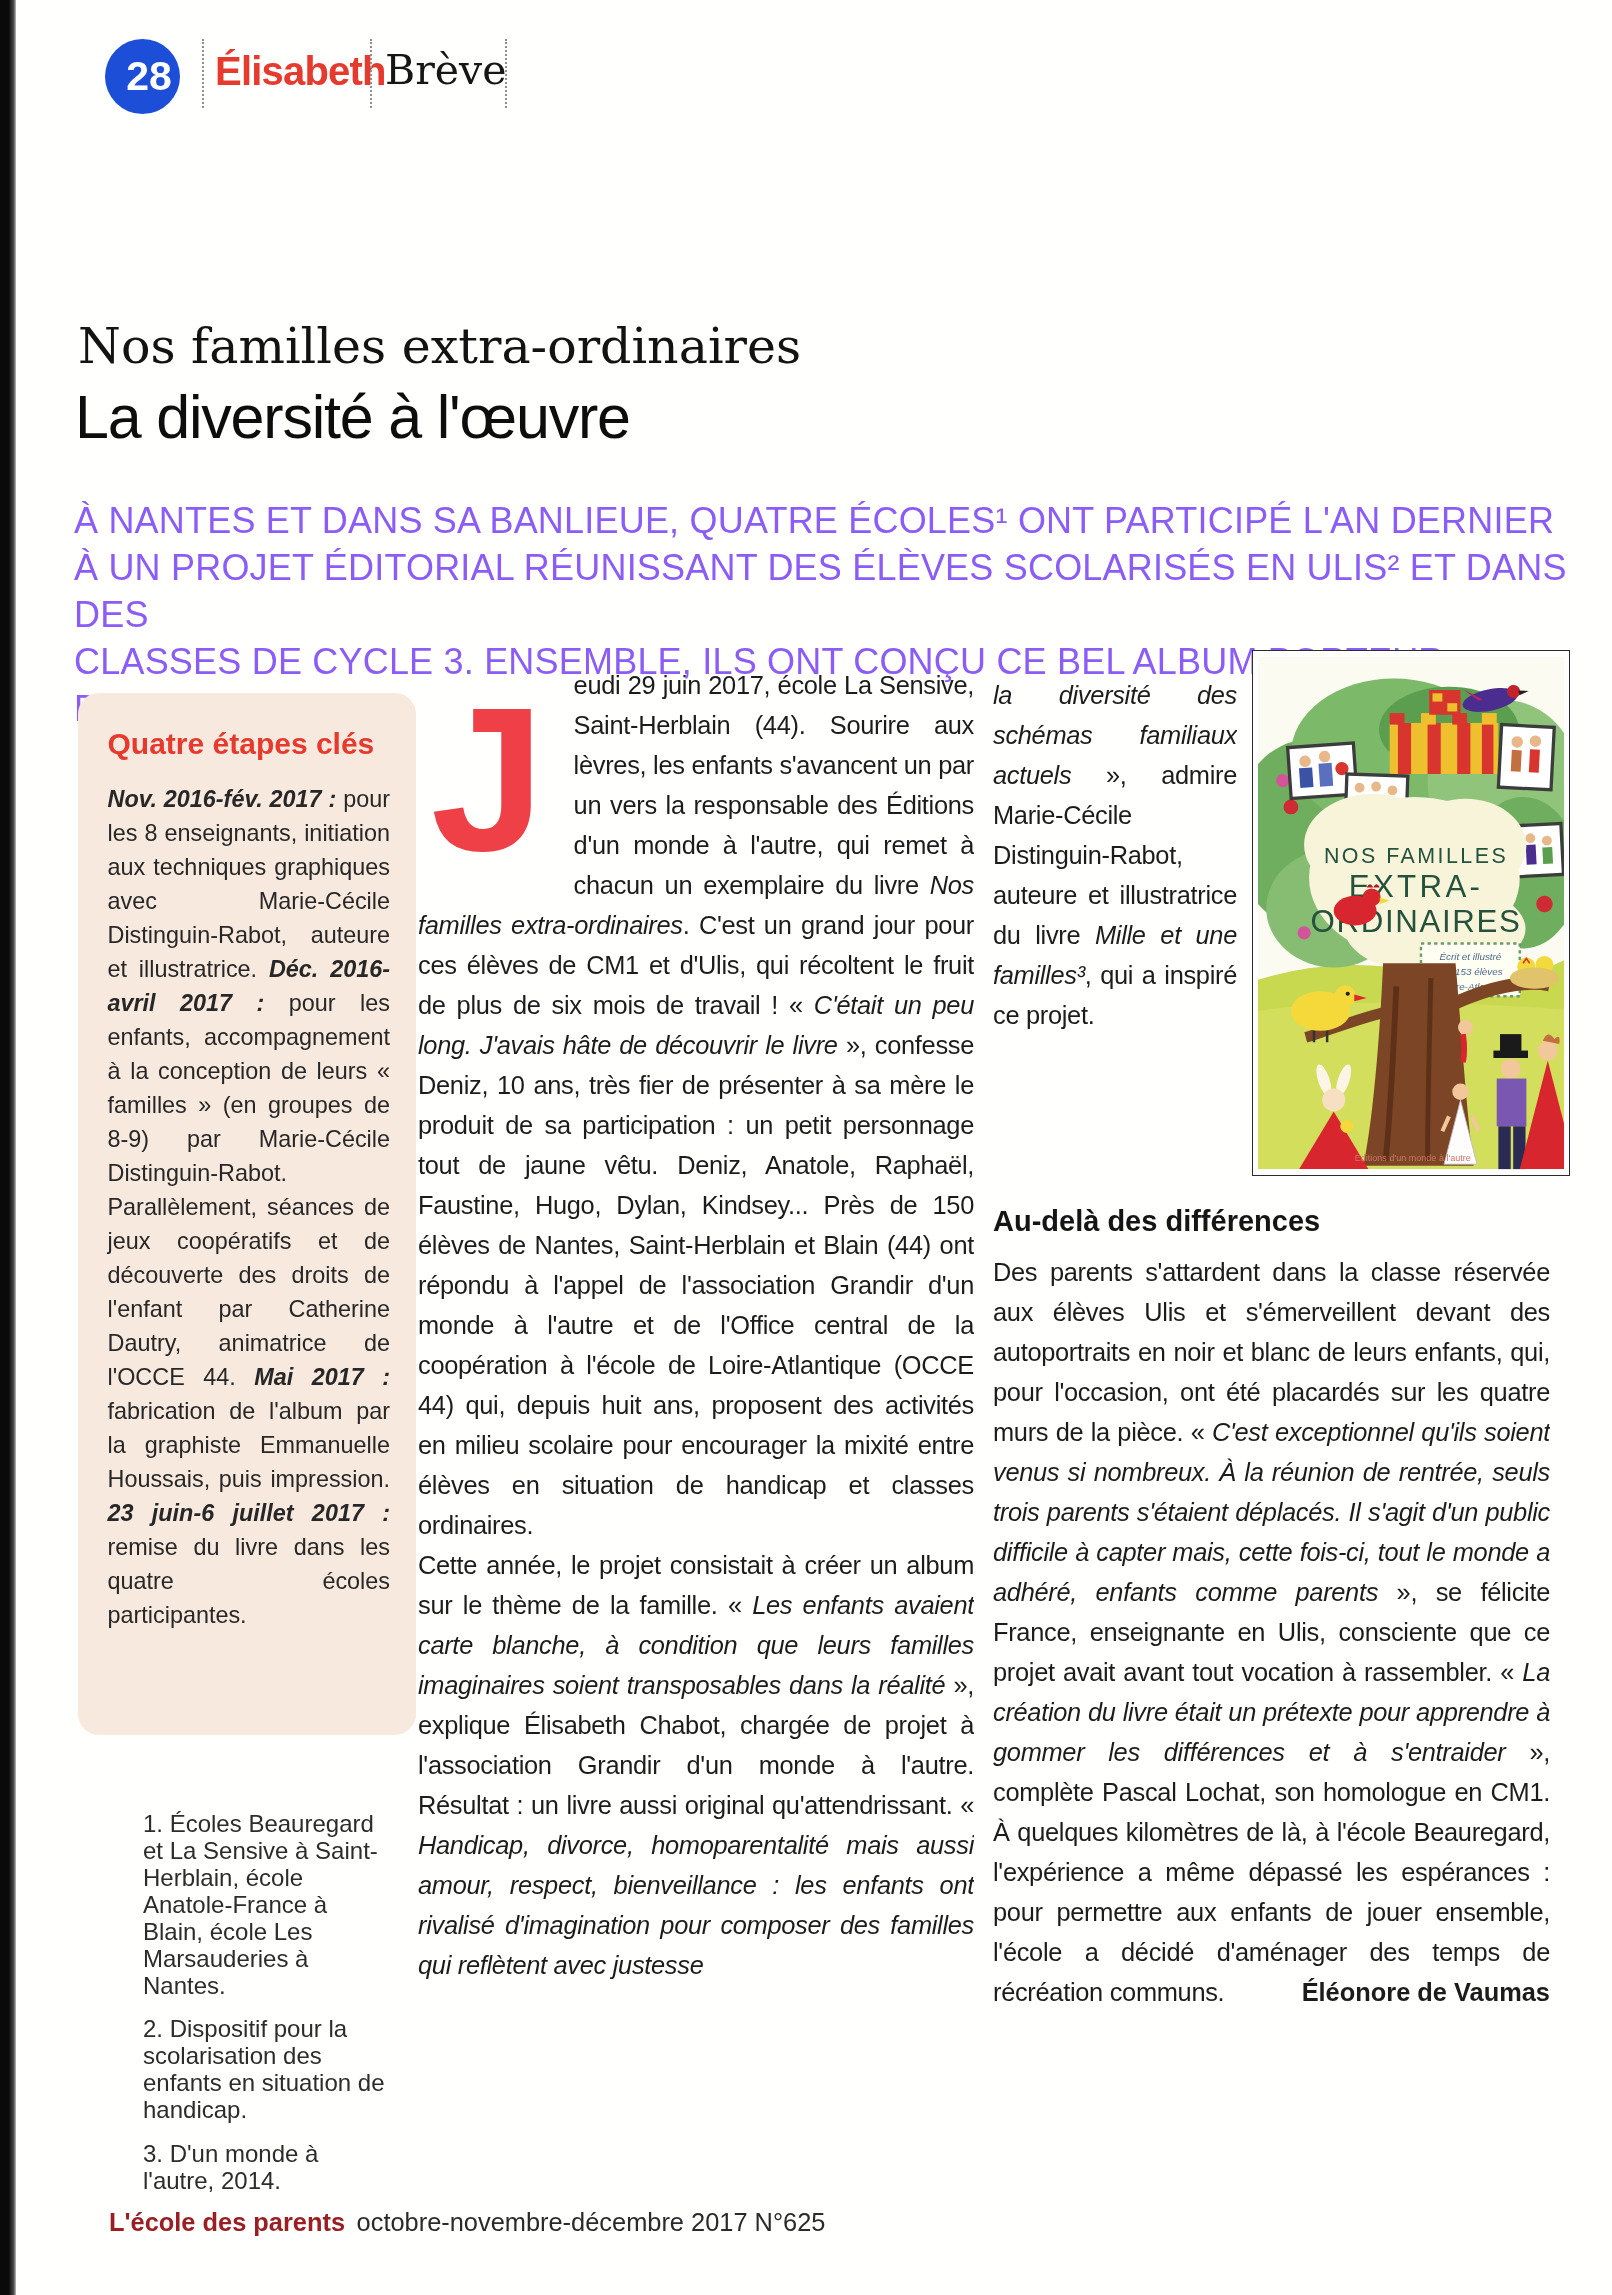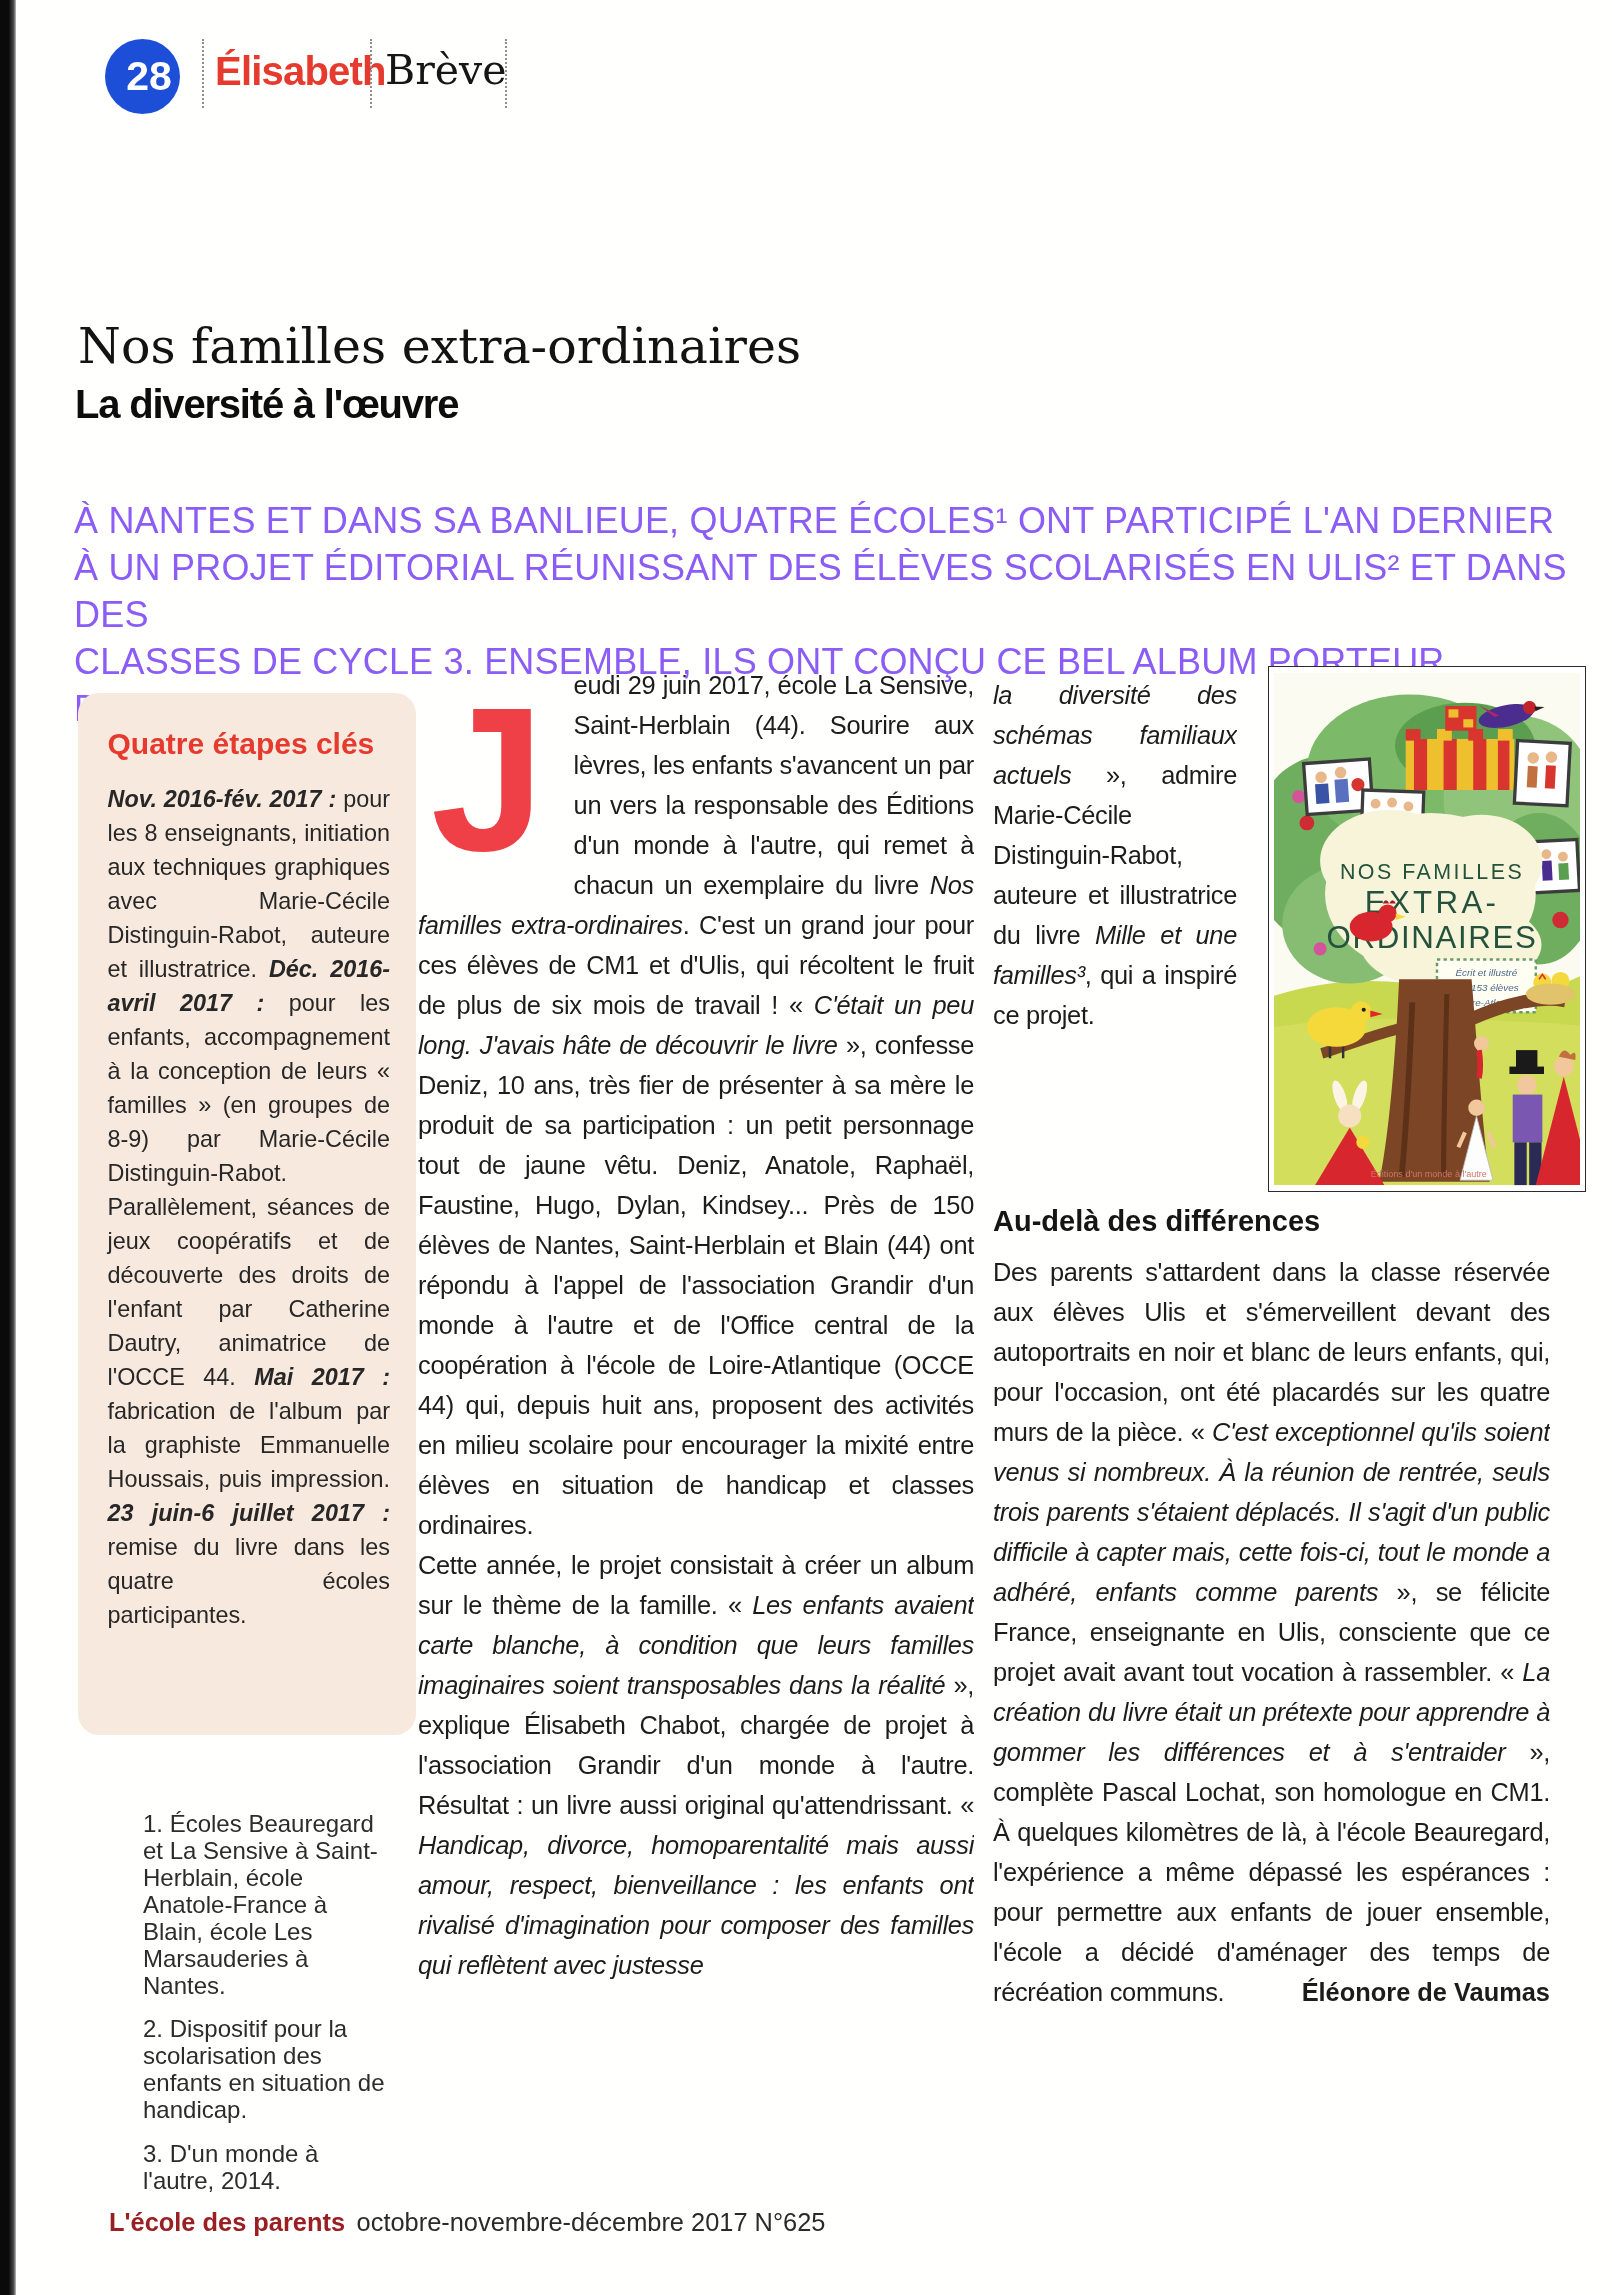--- a/index.html
+++ b/index.html
@@ -17,21 +17,21 @@
     left:105px;top:39px;width:75px;height:75px;border-radius:50%;
     background:#1d4ed8;color:#fff;display:flex;align-items:center;justify-content:flex-end;
     font-size:41px;font-weight:bold;padding-right:8.2px;box-sizing:border-box;
   }
   .vsep{top:39px;height:69px;border-left:2.5px dotted #8f8f8f;width:0;}
   .sep1{left:202px;} .sep2{left:370px;} .sep3{left:505px;}
   .section-label{left:215px;top:49px;font-size:40px;font-weight:800;letter-spacing:-0.8px;color:var(--accent);}
   .subsection-label{left:385px;top:46px;font-family:"DejaVu Serif",serif;font-size:41px;color:#161616;}
   
   .kicker{left:78px;top:318px;font-family:"DejaVu Serif",serif;font-weight:400;font-size:49px;color:#131313;letter-spacing:0;}
-  .main-title{left:75px;top:382px;font-size:40px;font-weight:700;letter-spacing:-1.2px;color:#0d0d0d;}
+  .main-title{left:75px;top:382px;font-size:61px;font-weight:400;letter-spacing:-1.2px;color:#0d0d0d;}
   .standfirst{left:74px;top:497px;width:1508px;font-size:36px;line-height:47px;color:#8b5cf6;letter-spacing:0.2px;}
   
   .sidebar{
     left:78px;top:693px;width:338px;height:1042px;background:var(--sidebar-bg);
     padding:34px 26px 24.6px 29.5px;box-sizing:border-box;overflow:hidden;border-radius:21px;
   }
   .sidebar-heading{font-size:30px;font-weight:800;color:var(--accent);margin:0 0 21px 0;}
   .sidebar-body{font-size:23.4px;line-height:34px;text-align:justify;color:#272727;}
   
   .footnotes{left:143px;top:1810px;width:247px;font-size:24px;line-height:27px;color:#2c2c2c;}
@@ -98,21 +98,21 @@
 
   <div class="abs body-col col2">
     <p><span class="dropcap">J</span><span><span>eudi 29 juin 2017, école La Sensive, Saint-Herblain (44). Sourire aux lèvres, les enfants s'avancent un par un vers la responsable des Éditions d'un monde à l'autre, qui remet à chacun un exemplaire du livre </span><span class="seg-i">Nos familles extra-ordinaires</span><span>. C'est un grand jour pour ces élèves de CM1 et d'Ulis, qui récoltent le fruit de plus de six mois de travail ! « </span><span class="seg-i">C'était un peu long. J'avais hâte de découvrir le livre</span><span> », confesse Deniz, 10 ans, très fier de présenter à sa mère le produit de sa participation : un petit personnage tout de jaune vêtu. Deniz, Anatole, Raphaël, Faustine, Hugo, Dylan, Kindsey... Près de 150 élèves de Nantes, Saint-Herblain et Blain (44) ont répondu à l'appel de l'association Grandir d'un monde à l'autre et de l'Office central de la coopération à l'école de Loire-Atlantique (OCCE 44) qui, depuis huit ans, proposent des activités en milieu scolaire pour encourager la mixité entre élèves en situation de handicap et classes ordinaires.</span></span></p>
     <p><span><span>Cette année, le projet consistait à créer un album sur le thème de la famille. « </span><span class="seg-i">Les enfants avaient carte blanche, à condition que leurs familles imaginaires soient transposables dans la réalité</span><span> », explique Élisabeth Chabot, chargée de projet à l'association Grandir d'un monde à l'autre. Résultat : un livre aussi original qu'attendrissant. « </span><span class="seg-i">Handicap, divorce, homoparentalité mais aussi amour, respect, bienveillance : les enfants ont rivalisé d'imagination pour composer des familles qui reflètent avec justesse</span></span></p>
   </div>
 
   <div class="abs body-col col3-top">
     <p><span><span class="seg-i">la diversité des schémas familiaux actuels</span><span> », admire Marie-Cécile Distinguin-Rabot, auteure et illustratrice du livre </span><span class="seg-i">Mille et une familles³</span><span>, qui a inspiré ce projet.</span></span></p>
   </div>
 
-  <figure class="abs cover" style="margin:16px;">
+  <figure class="abs cover" style="margin:0;">
     <svg viewBox="0 0 372 622" aria-hidden="true">
       <rect x="0" y="0" width="372" height="622" fill="#fbfbf2"></rect>
 
       <path d="M0,392 Q95,362 200,382 T372,368 L372,622 L0,622 Z" fill="#c9d94f"></path>
       <path d="M0,430 Q120,410 372,428 L372,622 L0,622 Z" fill="#d6e063" opacity="0.7"></path>
 
       <g>
         <ellipse cx="62" cy="215" rx="92" ry="115" fill="#6fae5e"></ellipse>
         <ellipse cx="165" cy="118" rx="125" ry="92" fill="#7cb969"></ellipse>
         <ellipse cx="298" cy="152" rx="92" ry="100" fill="#8fc47a"></ellipse>

